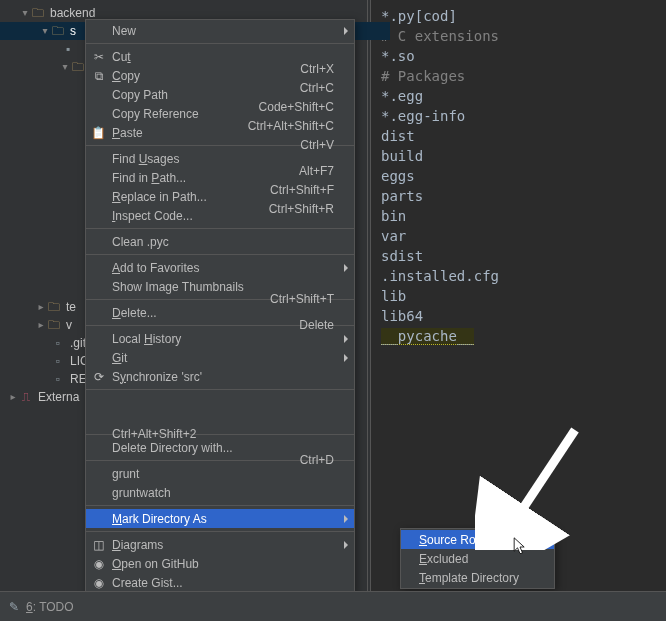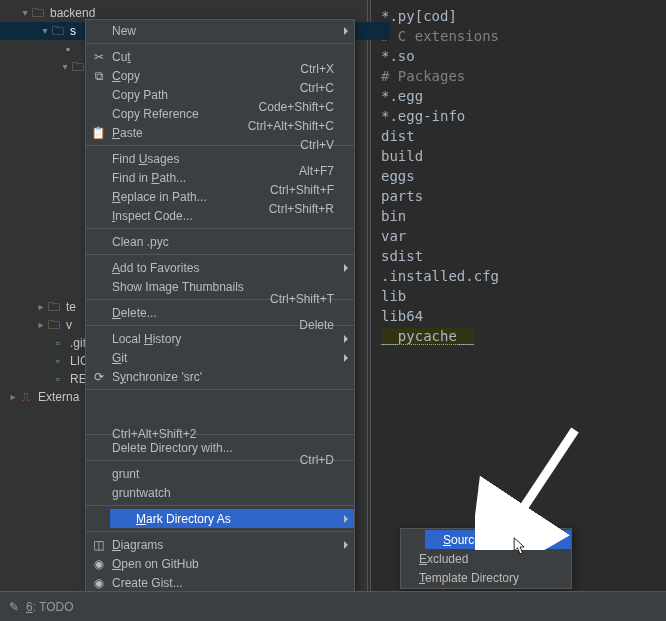--- a/index.html
+++ b/index.html
@@ -95,33 +95,32 @@
     position: absolute;
     right: 6px;
     top: 6px;
     border-left: 4px solid #BBBBBB;
     border-top: 4px solid transparent;
     border-bottom: 4px solid transparent;
   }
   .menu-item.selected {
     background: #2F65CA;
     color: #FFFFFF;
-    margin-left: 24px;
   }
   .menu-sep {
     height: 1px;
     background: #555555;
     margin: 3px 0;
   }
   
   .submenu {
     position: absolute;
     top: 528px;
     left: 400px;
-    width: 172px;
+    width: 155px;
     background: #3C3F41;
     border: 1px solid #555555;
     box-shadow: 2px 2px 8px rgba(0,0,0,0.4);
     padding: 1px 0;
   }
   .submenu .menu-item { padding-left: 18px; }
   .mi-label-sub { flex:1; }
   
   .statusbar {
     position: absolute;

